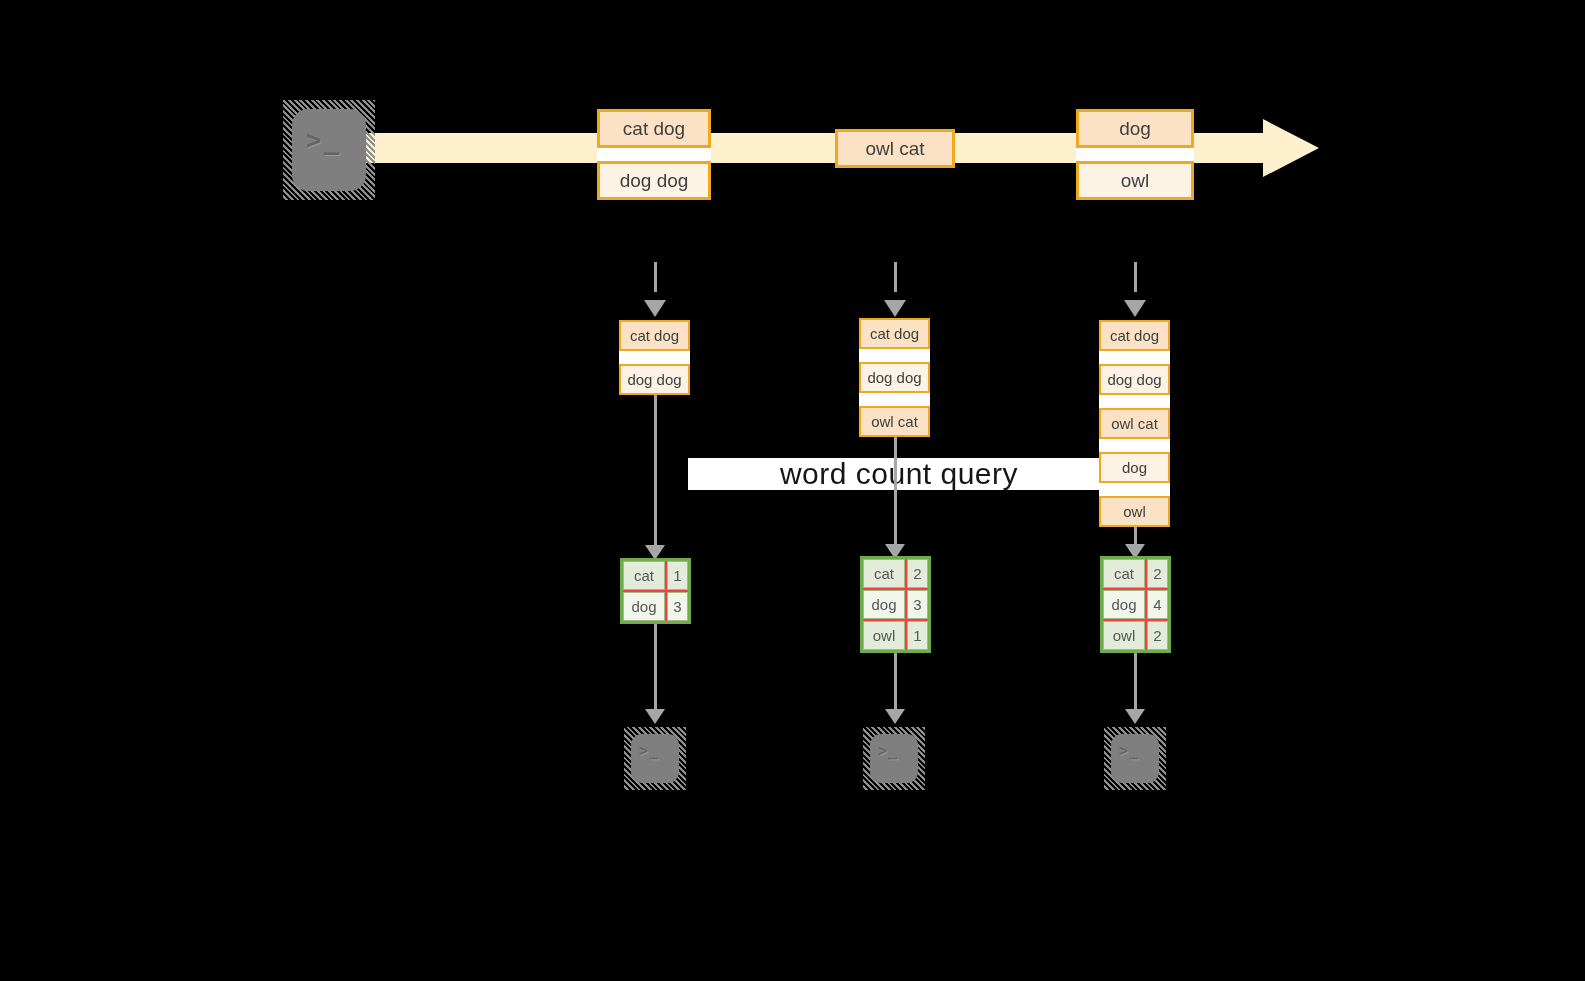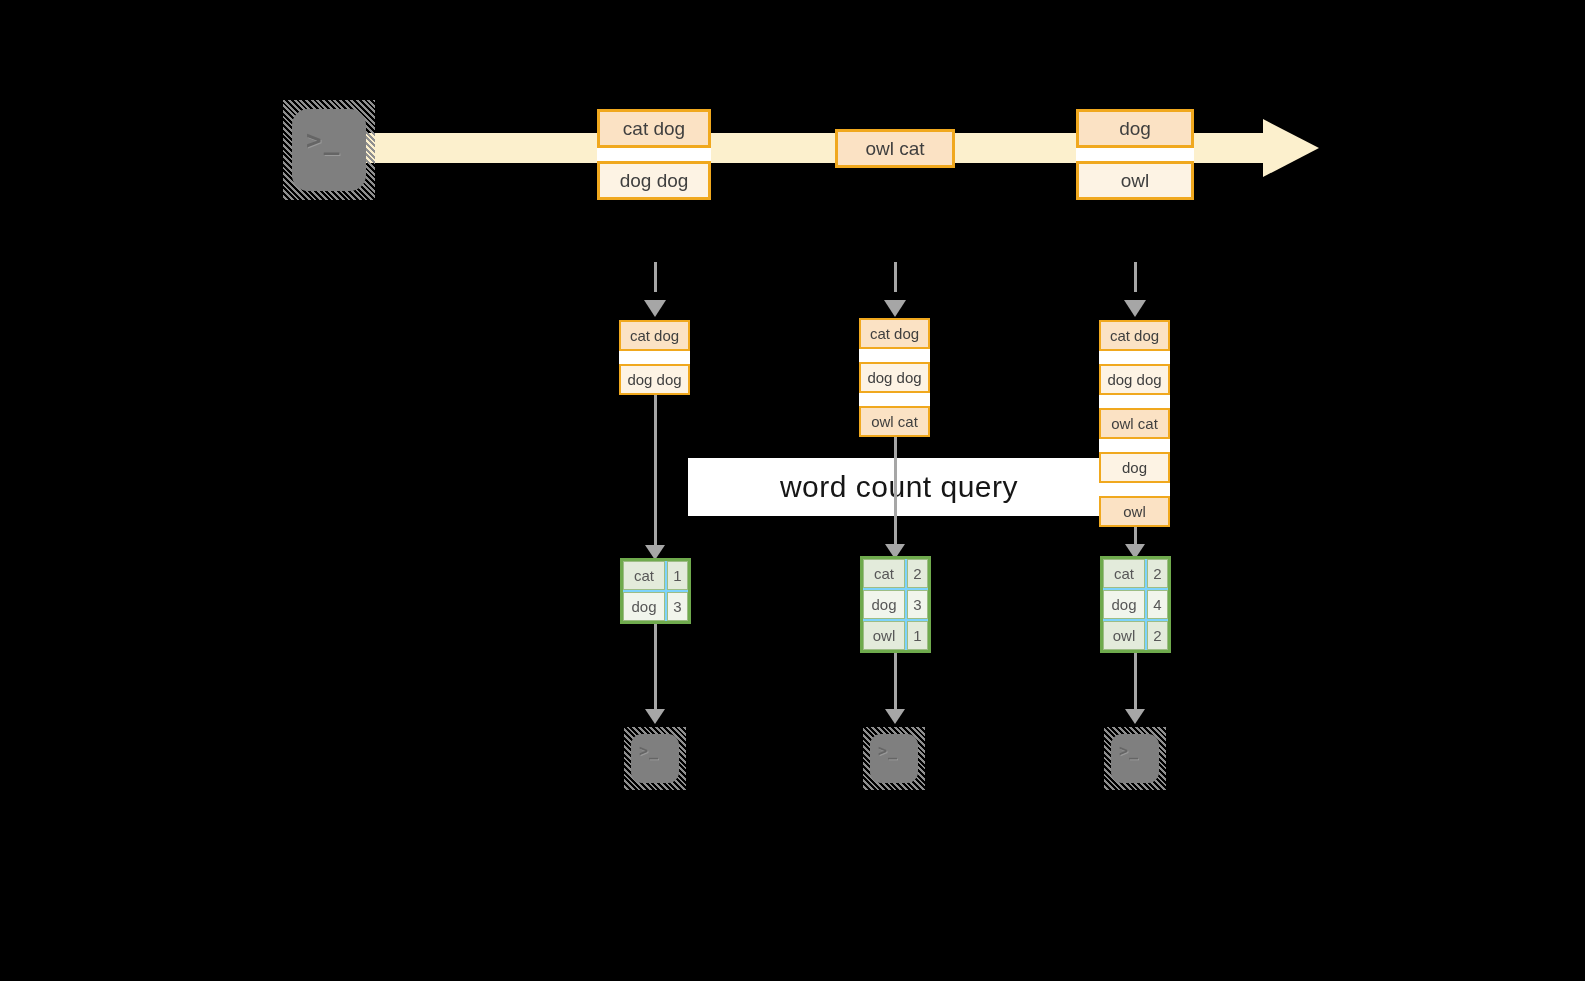--- a/index.html
+++ b/index.html
@@ -33,25 +33,25 @@
   
   .darrow{position:absolute;width:22px;display:flex;flex-direction:column;align-items:center;z-index:2;}
   .darrow .dash{width:3px;height:30px;background:var(--agray);}
   .darrow .dgap{height:8px;}
   .tri-head{width:0;height:0;border-left:11px solid transparent;border-right:11px solid transparent;border-top:17px solid var(--agray);}
   
   .sarrow{position:absolute;width:22px;display:flex;flex-direction:column;align-items:center;z-index:2;}
   .sarrow .line{width:3px;flex:1;background:var(--agray);}
   .sarrow .head{width:0;height:0;border-left:10px solid transparent;border-right:10px solid transparent;border-top:15px solid var(--agray);}
   
-  .wc-band{position:absolute;left:688px;top:458px;width:422px;height:58px;background:#ffffff;z-index:1;
+  .wc-band{position:absolute;left:688px;top:458px;width:422px;height:32px;background:#ffffff;z-index:1;
     display:flex;align-items:center;justify-content:center;}
   .wc-band span{position:relative;z-index:3;font-size:30px;color:#161616;letter-spacing:0.5px;}
   
-  .gtable{position:absolute;box-sizing:border-box;background:#7dd3fc;border:3px solid var(--green);
+  .gtable{position:absolute;box-sizing:border-box;background:#ef4444;border:3px solid var(--green);
     display:grid;grid-template-columns:42px 21px;gap:2px;z-index:3;}
   .gcell{box-sizing:border-box;height:29px;display:flex;align-items:center;justify-content:center;
     font-size:15px;color:#575757;border:1px solid #9dbd85;}
   .g-dark{background:var(--green-dark);}
   .g-light{background:var(--green-light);}
   
   .terminal{position:absolute;z-index:3;
     background:repeating-linear-gradient(45deg, rgba(0,0,0,0) 0 2px, #8f8f8f 2px 4px);}
   .term-body{position:absolute;background:var(--tgray);display:block;}
   .terminal.big .term-body{inset:9px;border-radius:16px;}

